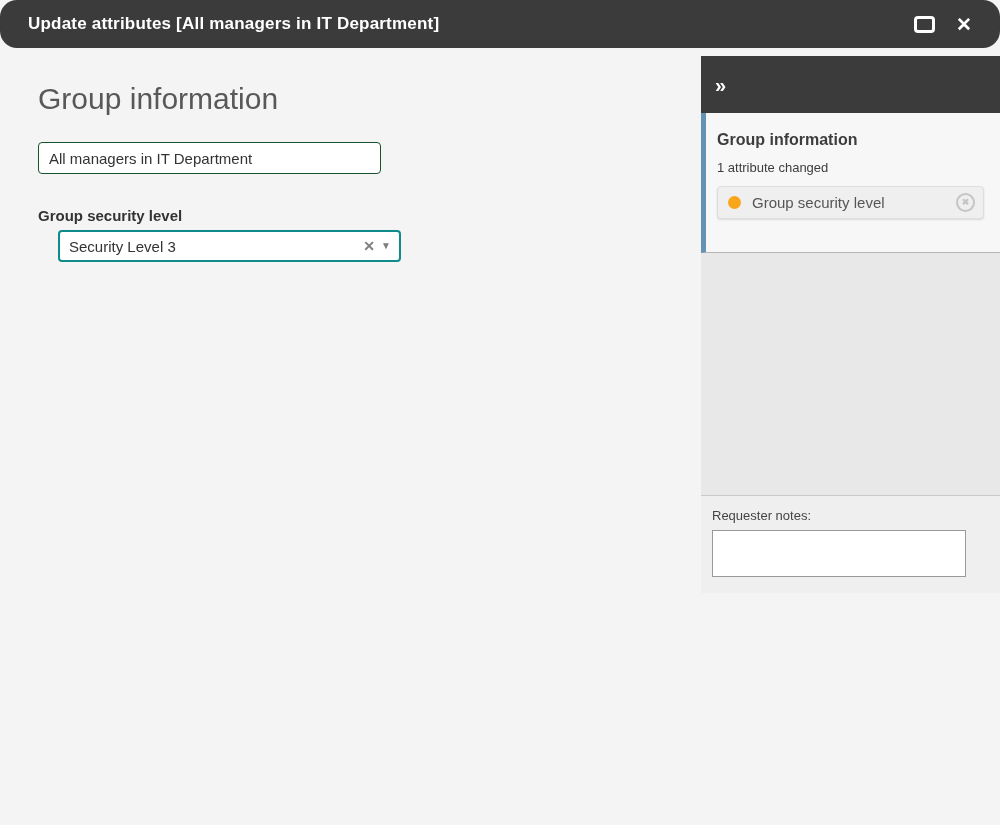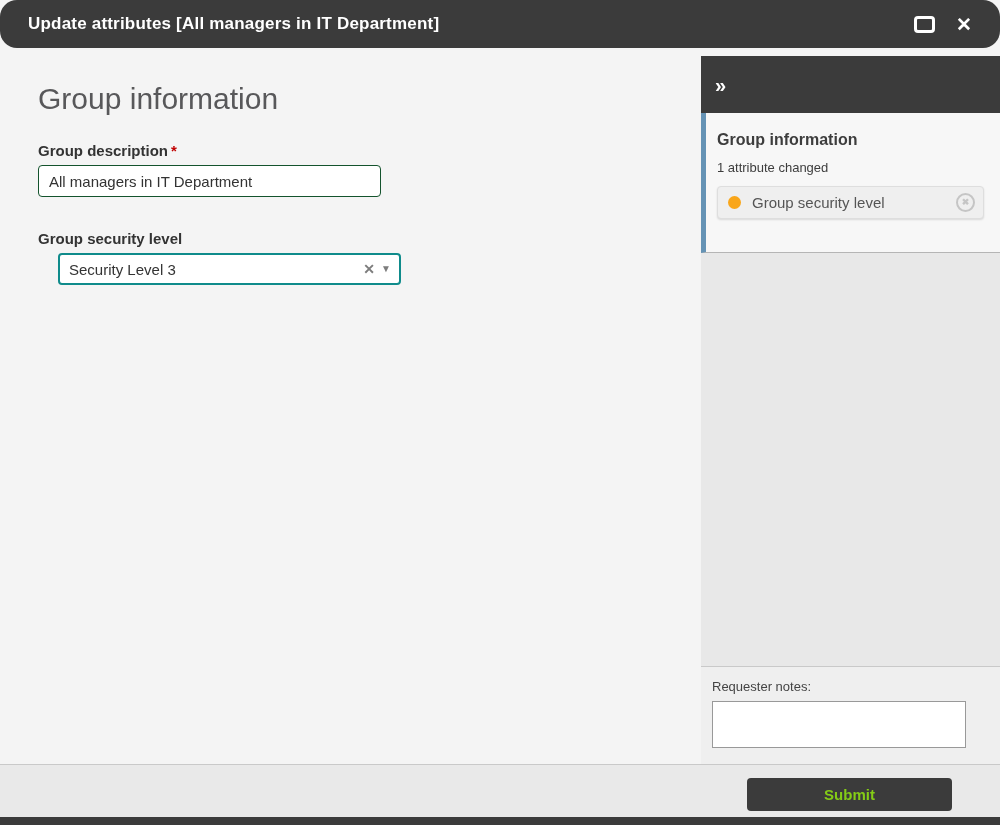--- a/index.html
+++ b/index.html
@@ -6,21 +6,21 @@
   html,body { width:1000px; height:825px; font-family:"Liberation Sans", sans-serif; background:#f4f4f4; overflow:hidden; }
 
   
   .titlebar { height:48px; background:#3b3b3b; display:flex; align-items:center; padding:0 16px 0 28px;border-radius:17px; }
   .titlebar-title { color:#ffffff; font-size:17px; font-weight:bold; letter-spacing:.2px; flex:1; }
   .win-btn { background:none; border:none; color:#fff; cursor:pointer; display:flex; align-items:center; justify-content:center; width:40px; height:34px; }
   .maximize-glyph { width:21px; height:17px; border:3px solid #fff; border-radius:4px; }
   .close-glyph { font-size:19px; font-weight:bold; color:#fff; line-height:1; }
 
   
-  .body { height:777px; display:flex; flex-direction:column; }
+  .body { height:545px; display:flex; flex-direction:row; }
   .content-row { flex:1; display:flex; min-height:0; }
 
   
   .main { width:701px; background:#f4f4f4; padding:34px 0 0 38px; }
   .page-title { font-size:30px; font-weight:400; color:#58585a; margin-bottom:26px; }
   .field { margin-bottom:22px; }
   .field-label { font-size:15px; font-weight:600; color:#333; margin-bottom:6px; }
   .req-star { color:#c00000; font-weight:600; margin-left:3px; }
   .text-input { width:343px; height:32px; border:1px solid #14532d; border-radius:4px; background:#fff; font-family:"Liberation Sans",sans-serif; font-size:15px; color:#333; padding:0 10px; outline:none; }
   .field-gap { height:11px; }
@@ -65,23 +65,20 @@
   </button>
 </div>
 
 <div class="body">
   <div class="content-row">
 
     <div class="main">
       <div class="page-title">Group information</div>
 
       <div class="field">
-        <div class="field-label">
-          <span>Group description</span><span class="req-star">*</span>
-        </div>
         <input class="text-input" type="text" value="All managers in IT Department" style="">
       </div>
 
       <div class="field-gap"></div>
 
       <div class="field">
         <div class="field-label">Group security level</div>
         <div class="select-box">
           <span class="select-value">Security Level 3</span>
           <span class="select-clear">✕</span>

